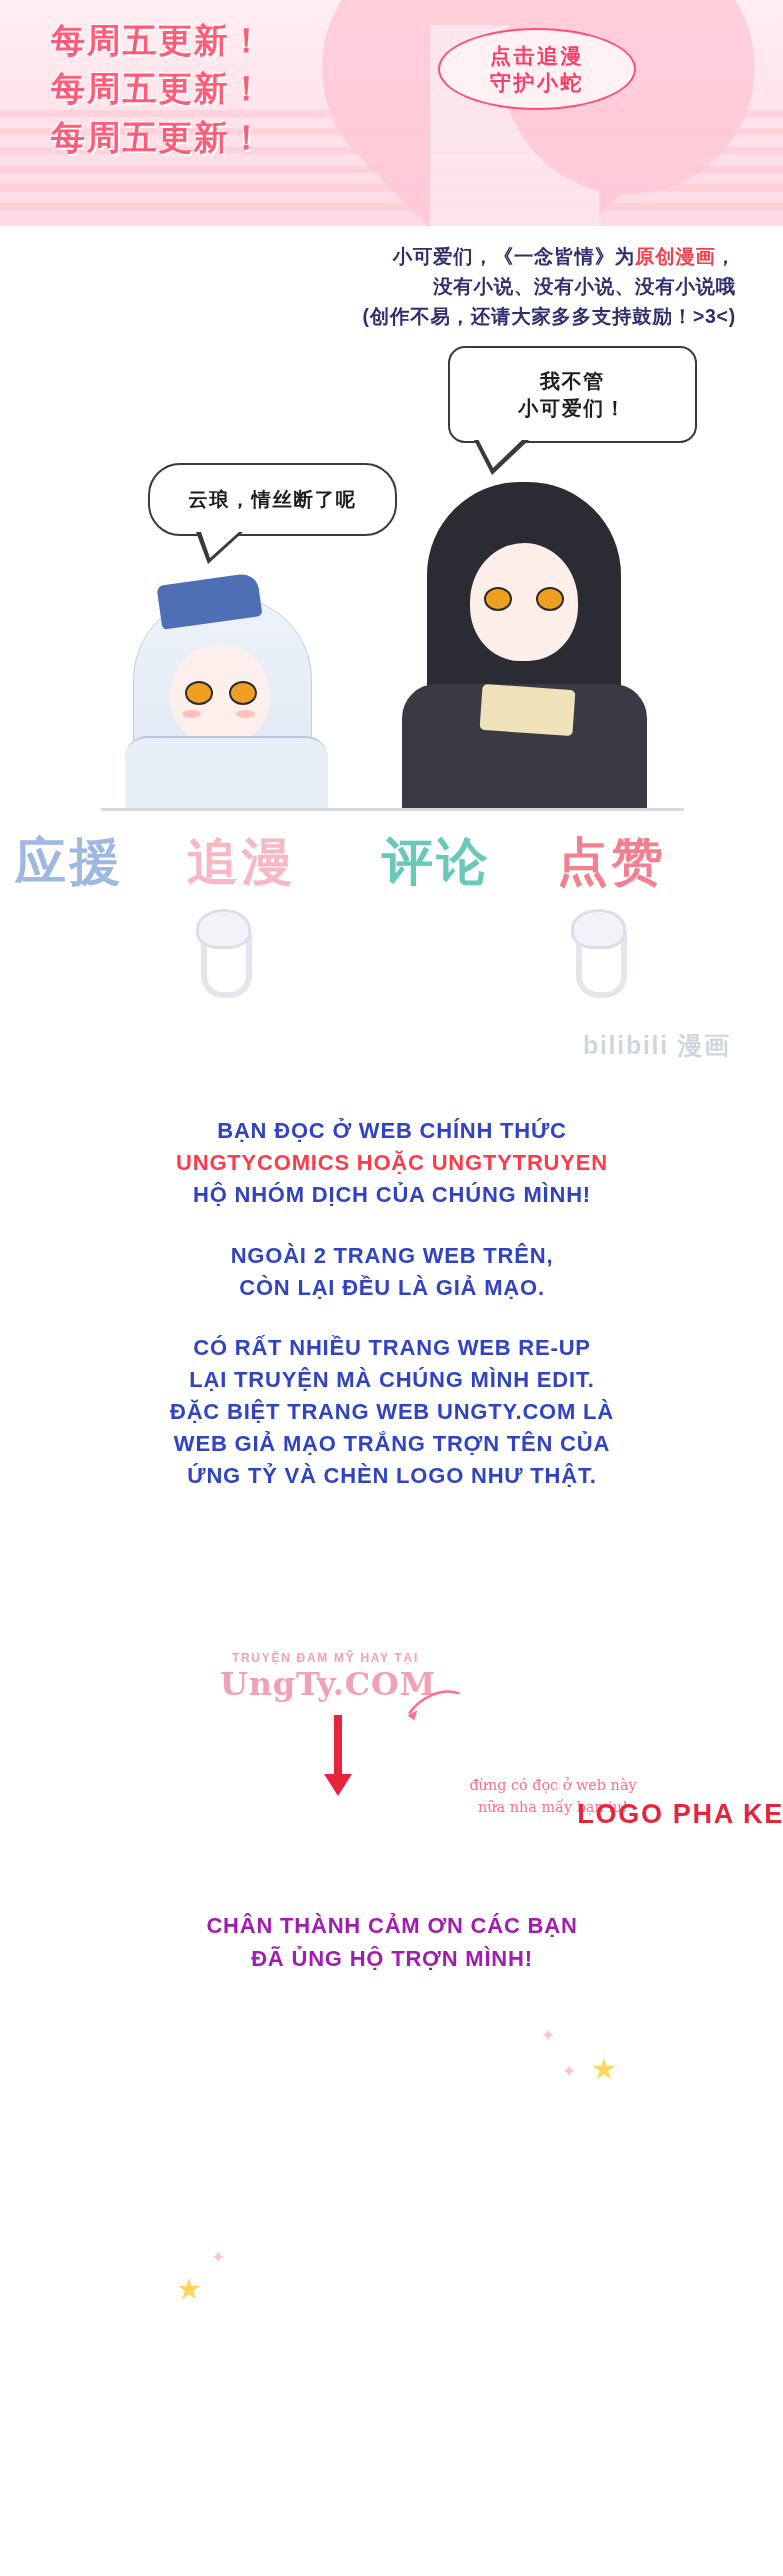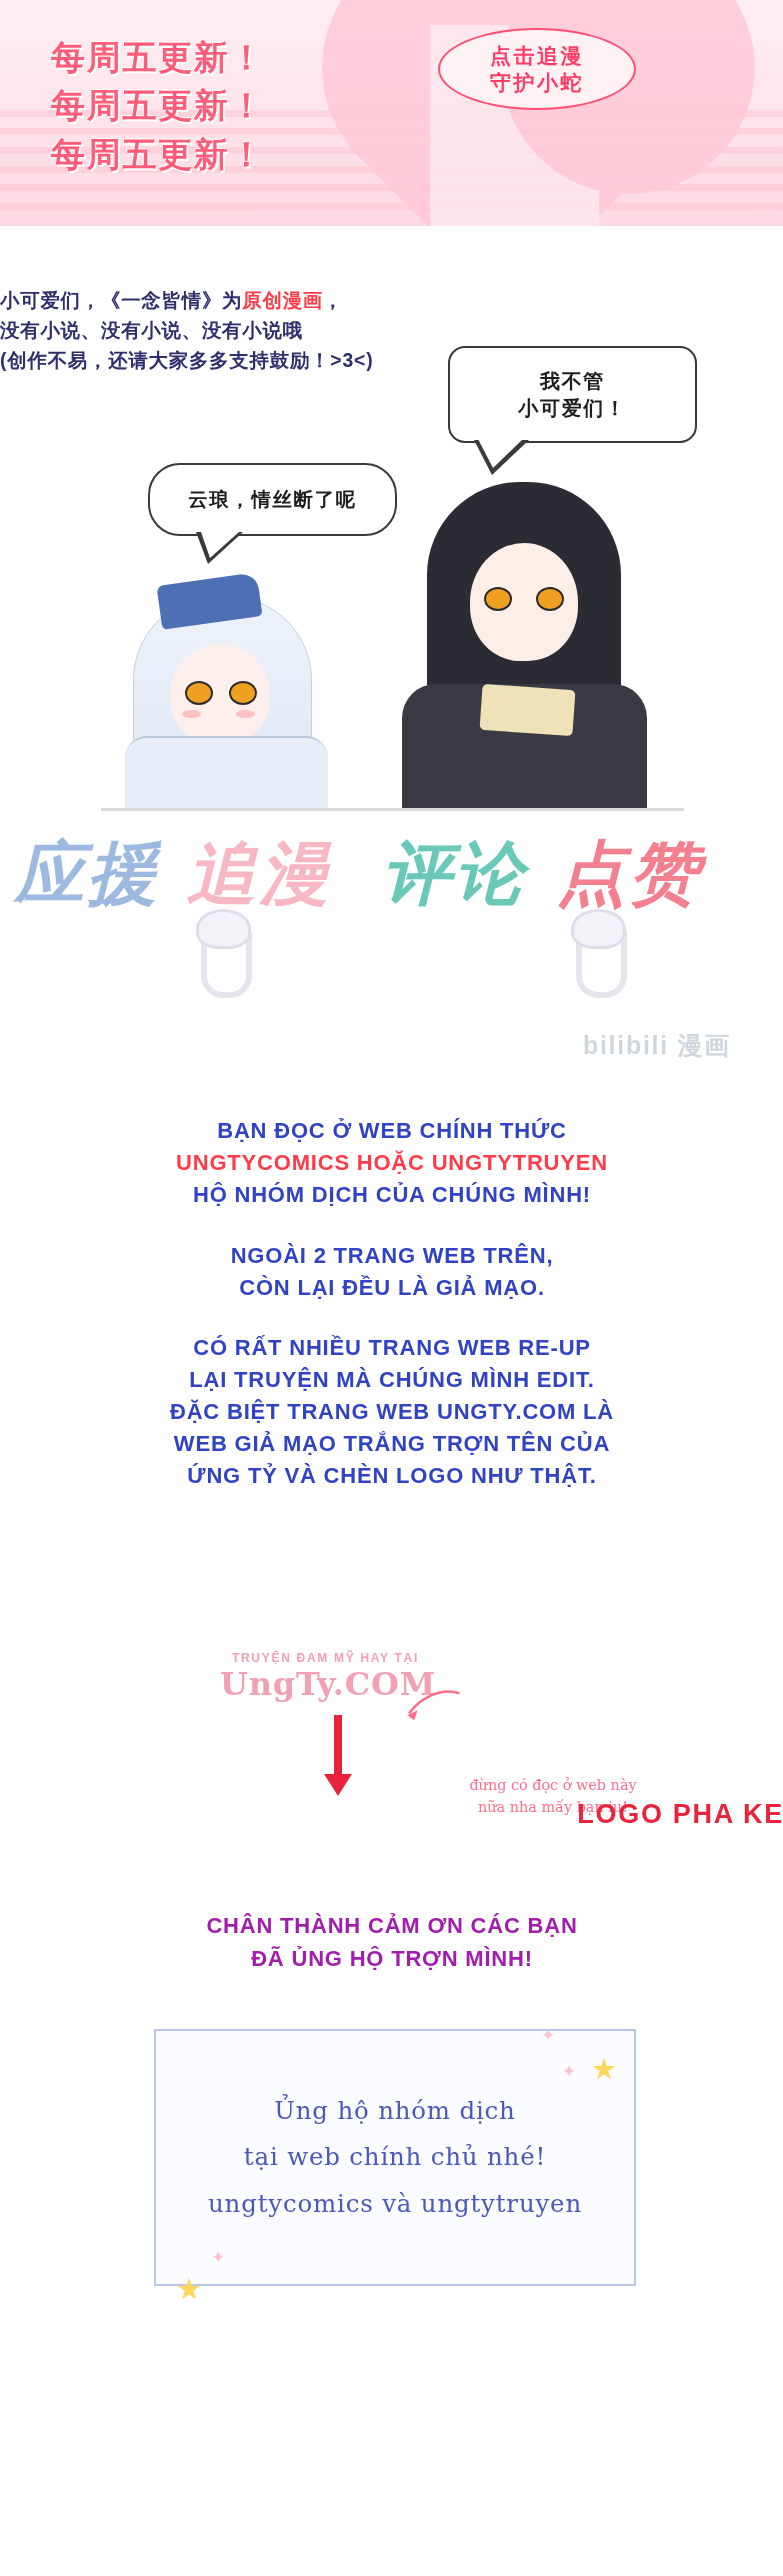--- a/index.html
+++ b/index.html
@@ -30,21 +30,21 @@
   .banner .stripe {
     position: absolute;
     left: 0;
     width: 784px;
     height: 6.8px;
     background: #ffc4d2;
     opacity: .55;
   }
   .banner-left {
     position: absolute;
-    left: 51px; top: 33px;
+    left: 51px; top: 16px;
     width: 372px;
   }
   .banner-left .line {
     font-size: 34px;
     font-weight: bold;
     letter-spacing: 1.7px;
     line-height: 1.42;
     color: #ff5c7a;
     text-shadow: 1.7px 1.7px 0 #ffffff, -0.8px -0.8px 0 #ffffff;
   }
@@ -100,22 +100,21 @@
     font-weight: bold;
     letter-spacing: 2.5px;
     line-height: 1.3;
   }
 
   
   .notice {
     position: absolute;
     left: 0; top: 241px;
     width: 736px;
-    text-align: left;
-    margin-top: 44px;
+    text-align: right;
   }
   .notice .n-line {
     font-size: 19.4px;
     font-weight: bold;
     line-height: 1.55;
     color: #2f2f6e;
     letter-spacing: 0.8px;
   }
   .notice .red { color: #ff3b49; }
 
@@ -280,25 +279,24 @@
   }
 
   
   .bigwords {
     position: absolute;
     left: 0; top: 828px;
     width: 784px; height: 127px;
   }
   .bw {
     position: absolute;
-    font-size: 69px;
+    font-size: 51px;
     font-weight: bold;
     letter-spacing: 3.4px;
     top: 0;
-    font-style: italic;
   }
   .bw1 { left: 15px;  color: #9db9e0; }
   .bw2 { left: 187px; color: #f7b8c4; }
   .bw3 { left: 382px; color: #69c8b8; }
   .bw4 { left: 557px; color: #f2808f; }
 
   .snake {
     position: absolute;
     width: 59px; height: 93px;
   }
@@ -582,27 +580,20 @@
 
   <div class="downarrow"></div>
 
   <div class="fakelabel">LOGO PHA KE</div>
 
   <div class="thanks">
     <p>CHÂN THÀNH CẢM ƠN CÁC BẠN</p>
     <p>ĐÃ ỦNG HỘ TRỢN MÌNH!</p>
   </div>
 
-  <div class="card">
-    <div class="ci">
-      <div class="cl">Ủng hộ nhóm dịch</div>
-      <div class="cl">tại web chính chủ nhé!</div>
-      <div class="cl">ungtycomics và ungtytruyen</div>
-    </div>
-  </div>
   <div class="star" style="left:591px; top:2052px">★</div>
   <div class="star" style="left:176px; top:2272px">★</div>
   <div class="sparkle" style="left:541px; top:2025px">✦</div>
   <div class="sparkle" style="left:562px; top:2061px">✦</div>
   <div class="sparkle" style="left:211px; top:2247px">✦</div>
 
 </div>
 
 
 </body></html>

